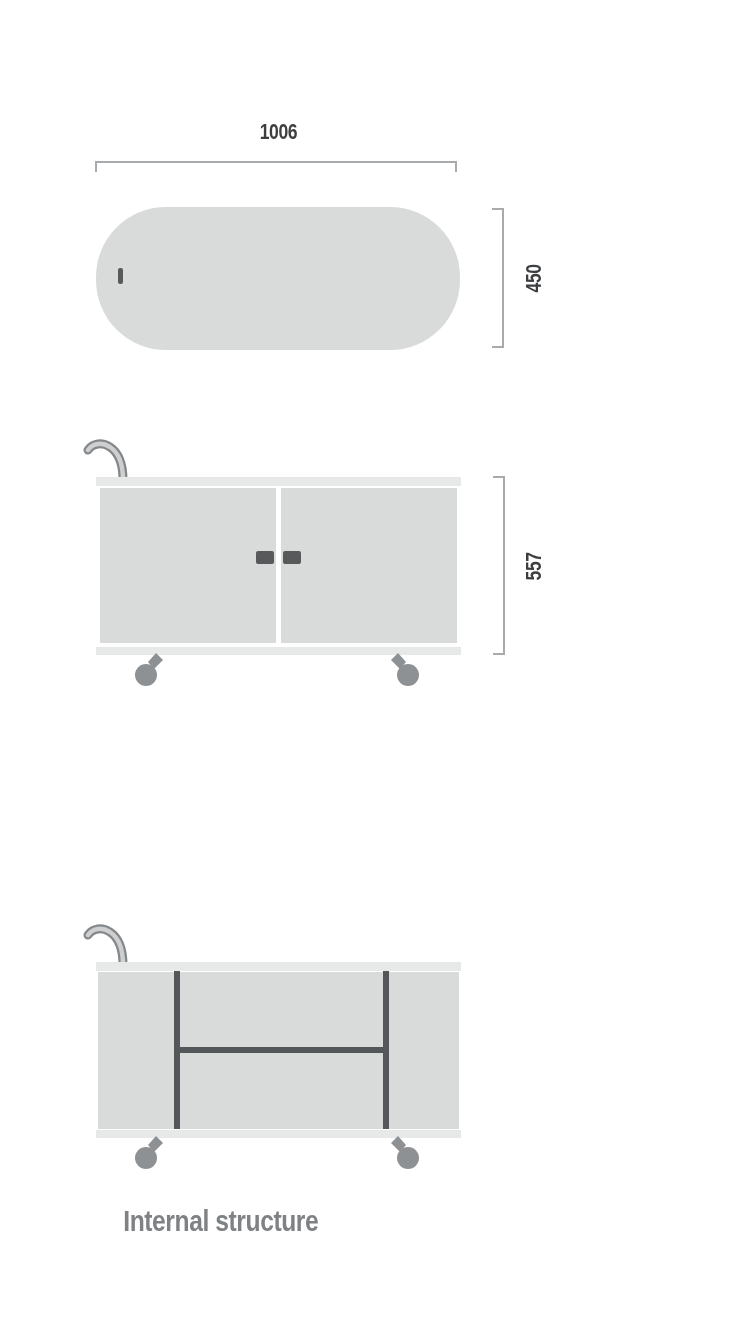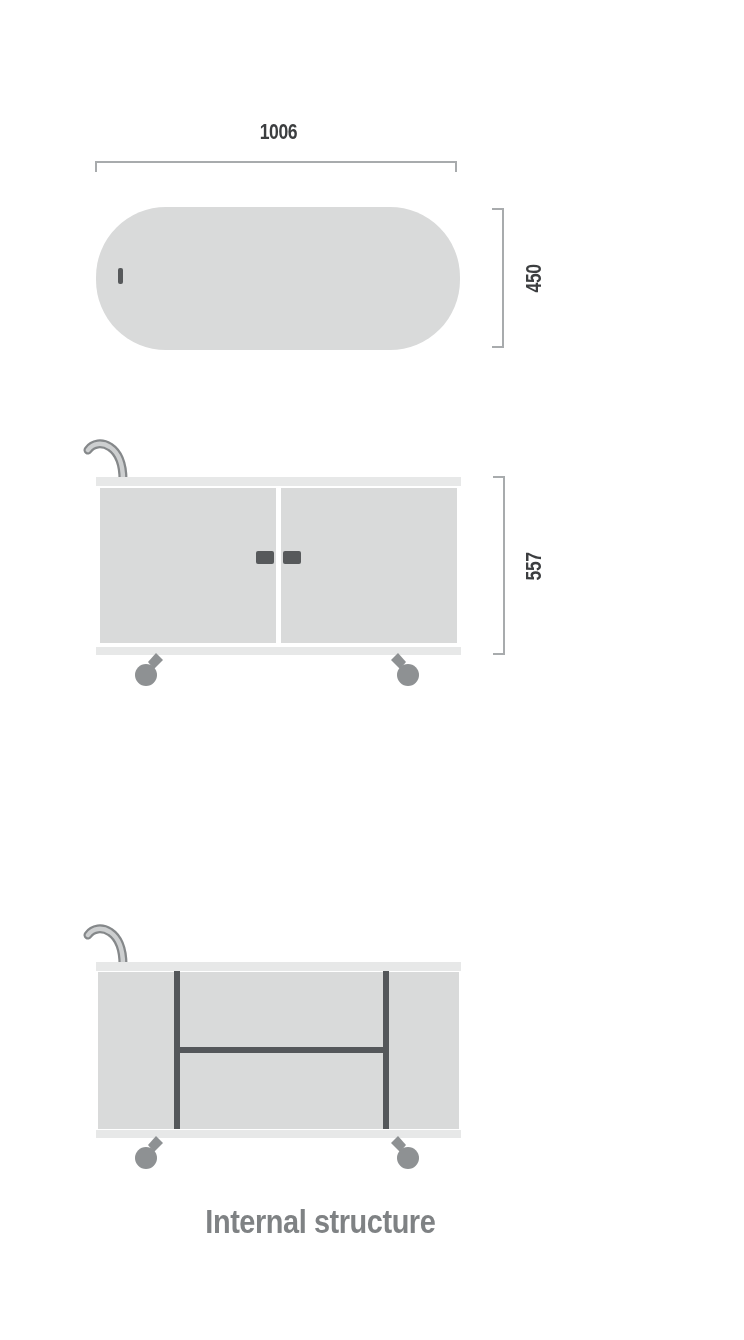--- a/index.html
+++ b/index.html
@@ -29,22 +29,22 @@
   .strip{position:absolute;left:0;width:365px;background:#e7e8e8;}
   .doors-area{position:absolute;background:#ffffff;}
   .door{position:absolute;top:0;background:#d9dada;}
   .inner-panel{position:absolute;background:#d9dada;}
   .handle{position:absolute;width:18px;height:13px;border-radius:2px;background:#57595b;}
   .bar{position:absolute;background:#54575a;}
   .caster{position:absolute;}
   .caster.flip{transform:scaleX(-1);}
   .hook{position:absolute;}
   .caption{
-    position:absolute;display:flex;align-items:center;justify-content:flex-end;
-    font-weight:bold;font-size:34px;color:#7f8284;white-space:nowrap;
+    position:absolute;display:flex;align-items:center;justify-content:flex-start;
+    font-weight:bold;font-size:29px;color:#7f8284;white-space:nowrap;
   }
   .caption .cond{display:inline-block;transform:scaleX(.85);letter-spacing:-.5px;}
 </style>
 </head>
 <body>
 
 <div class="canvas">
 
   <div class="dim-label" style="left:208px;top:119px;width:140px;height:26px;">
     <span class="cond">1006</span>

